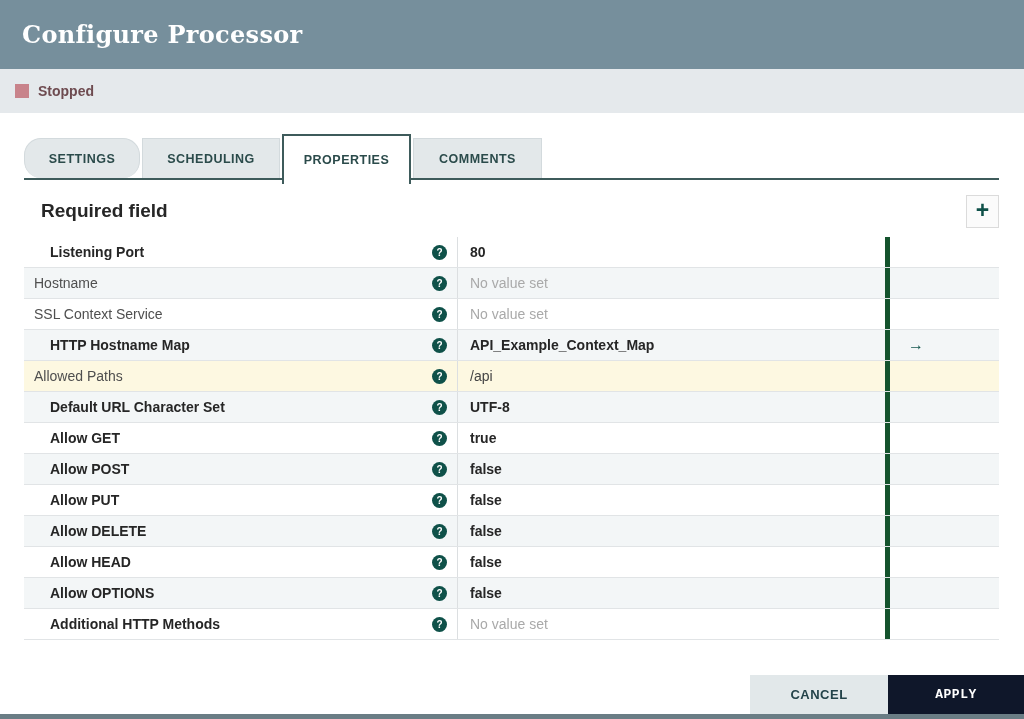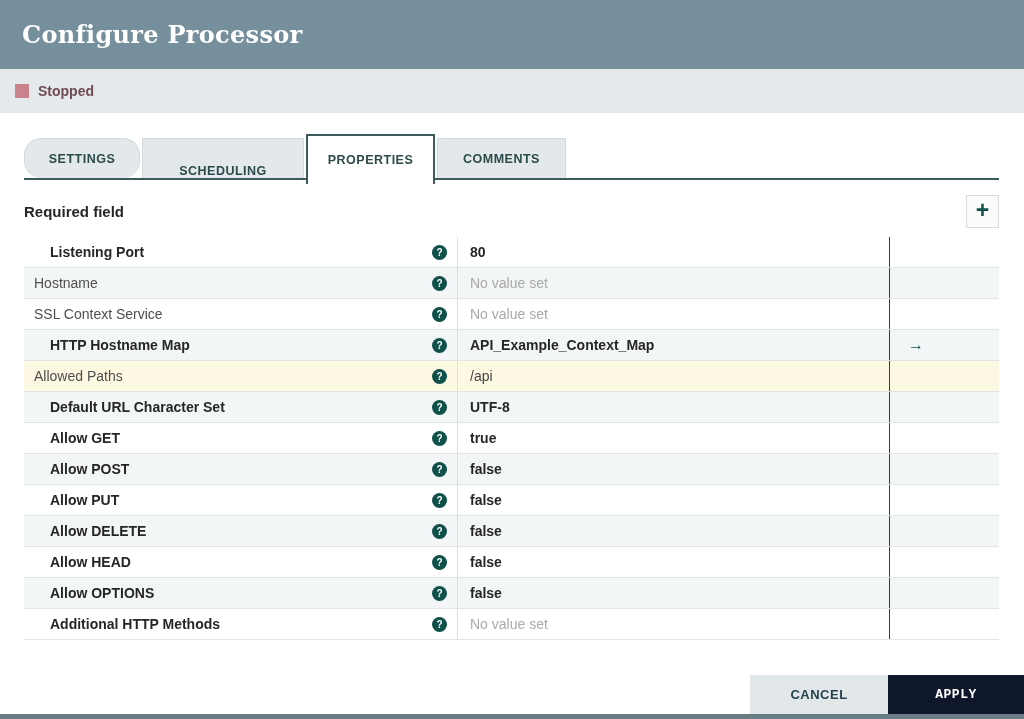--- a/index.html
+++ b/index.html
@@ -18,29 +18,29 @@
   
   .content { padding:0 25px 0 24px; position:relative; }
 
   
   .tab-strip { margin-top:19px; display:flex; align-items:flex-end; border-bottom:2px solid #3e5b5b; height:48px; }
   .tab { height:40px; background:#e3e8ea; border:1px solid #d3dadd; border-bottom:none;
          display:flex; align-items:center; justify-content:center;
          font-size:12.5px; font-weight:bold; color:#2b4b4b; letter-spacing:0.5px;
          margin-right:2px; cursor:pointer; }
   .tab-settings   { width:116px;border-radius:17px; }
-  .tab-scheduling { width:162px;align-items:flex-end; }
+  .tab-scheduling { width:138px; }
   .tab-properties { width:129px; }
   .tab-comments   { width:129px; }
   .tab.active { background:#ffffff; border:2px solid #3e5b5b; border-bottom:none;
                 height:50px; margin-bottom:-6px; z-index:2; }
 
   
   .toolbar { margin-top:11px; height:40px; display:flex; align-items:center; justify-content:space-between; }
-  .required-label { font-size:15px; font-weight:bold; color:#262626; }
+  .required-label { font-size:19px; font-weight:bold; color:#262626;margin-left:17px; }
   .add-btn { width:33px; height:33px; background:#fbfbfb; border:1px solid #dbdbdb;
              color:#0f5149; font-size:23px; font-weight:bold; line-height:29px;
              text-align:center; cursor:pointer; }
 
   
   .table-wrap { margin-top:6px; height:420px; overflow:hidden; }
   .thead { height:33px; background:#768f9c; display:grid; grid-template-columns:434px 432px 109px; align-items:center; }
   .thead .hcell { color:#ffffff; font-weight:bold; font-size:14px; }
   .thead .h-prop { padding-left:10px; }
   .thead .h-val  { padding-left:12px; }
@@ -48,21 +48,21 @@
   .trow { height:31px; display:grid; grid-template-columns:434px 432px 109px;
           background:#ffffff; border-bottom:1px solid #e1e4e6; }
   .trow.alt { background:#f3f6f7; }
   .trow.hl  { background:#fdf8e1; }
   .cell { display:flex; align-items:center; font-size:14px; color:#4f4f4f; }
   .cell.prop { justify-content:space-between; padding:0 10px; border-right:1px solid #dcdfe1; }
   .plabel.req { font-weight:bold; color:#262626;padding-left:16px; }
   .help { width:15px; height:15px; min-width:15px; border-radius:50%; background:#0f5149;
           color:#ffffff; font-size:10px; font-weight:bold; display:flex;
           align-items:center; justify-content:center; cursor:pointer; }
-  .cell.val { padding-left:12px; border-right:1px solid #14532d; cursor:pointer; }
+  .cell.val { padding-left:12px; border-right:5px solid #14532d; cursor:pointer; }
   .cell.val.bold    { font-weight:bold; color:#262626; }
   .cell.val.regular { color:#444444; }
   .cell.val.unset   { color:#a9a9a9; }
   .cell.extra { padding-left:18px; }
   .goto { color:#14574f; font-size:16px; font-weight:bold; cursor:pointer; }
 
   
   .footer { position:absolute; right:0; bottom:5px; display:flex; z-index:3; }
   .btn { height:39px; display:flex; align-items:center; justify-content:center;
          font-size:13px; font-weight:bold; letter-spacing:0.5px; cursor:pointer; }

